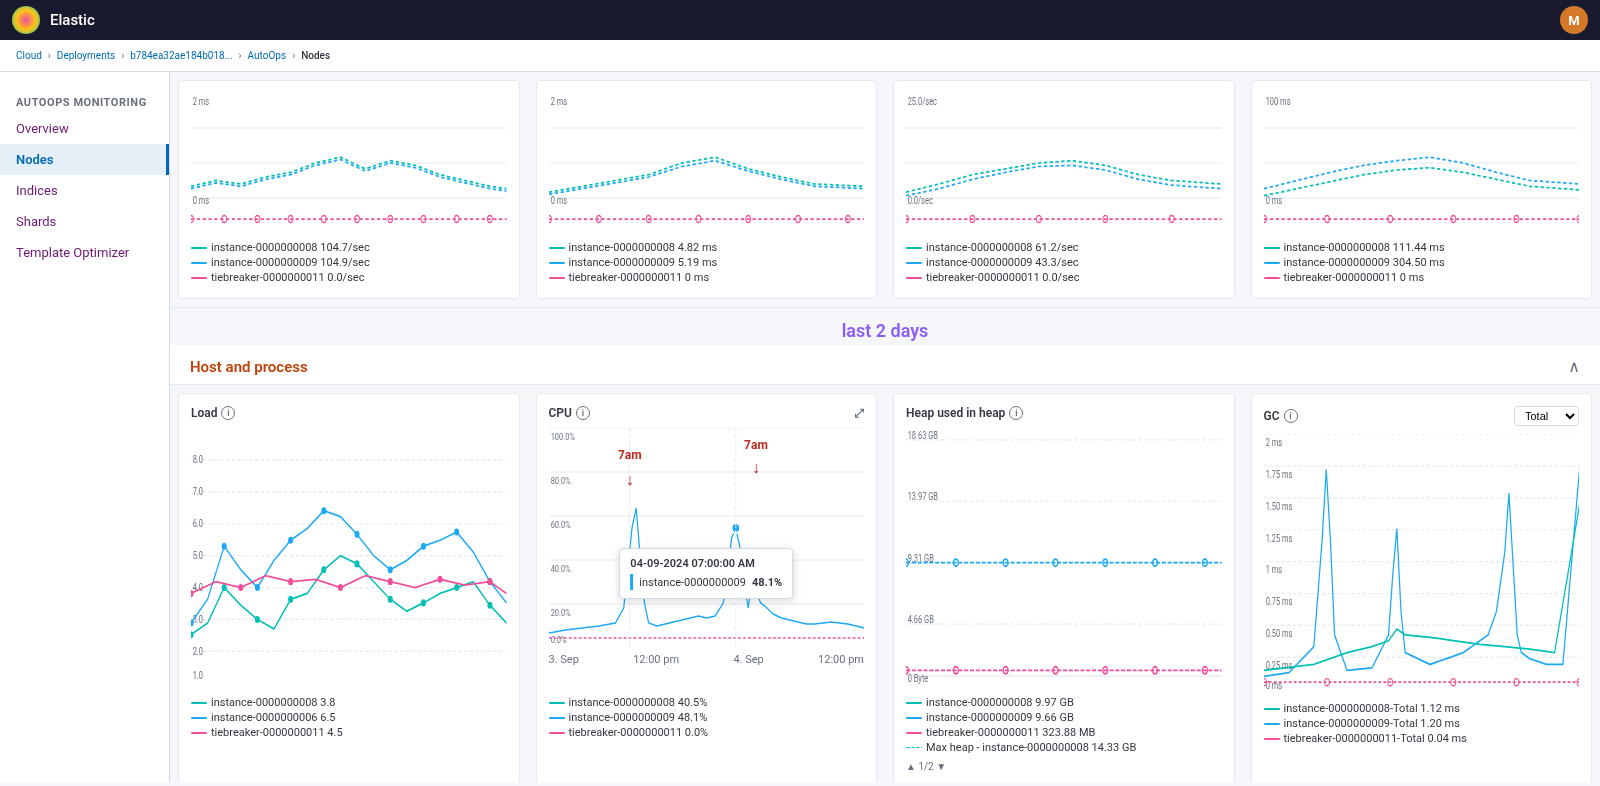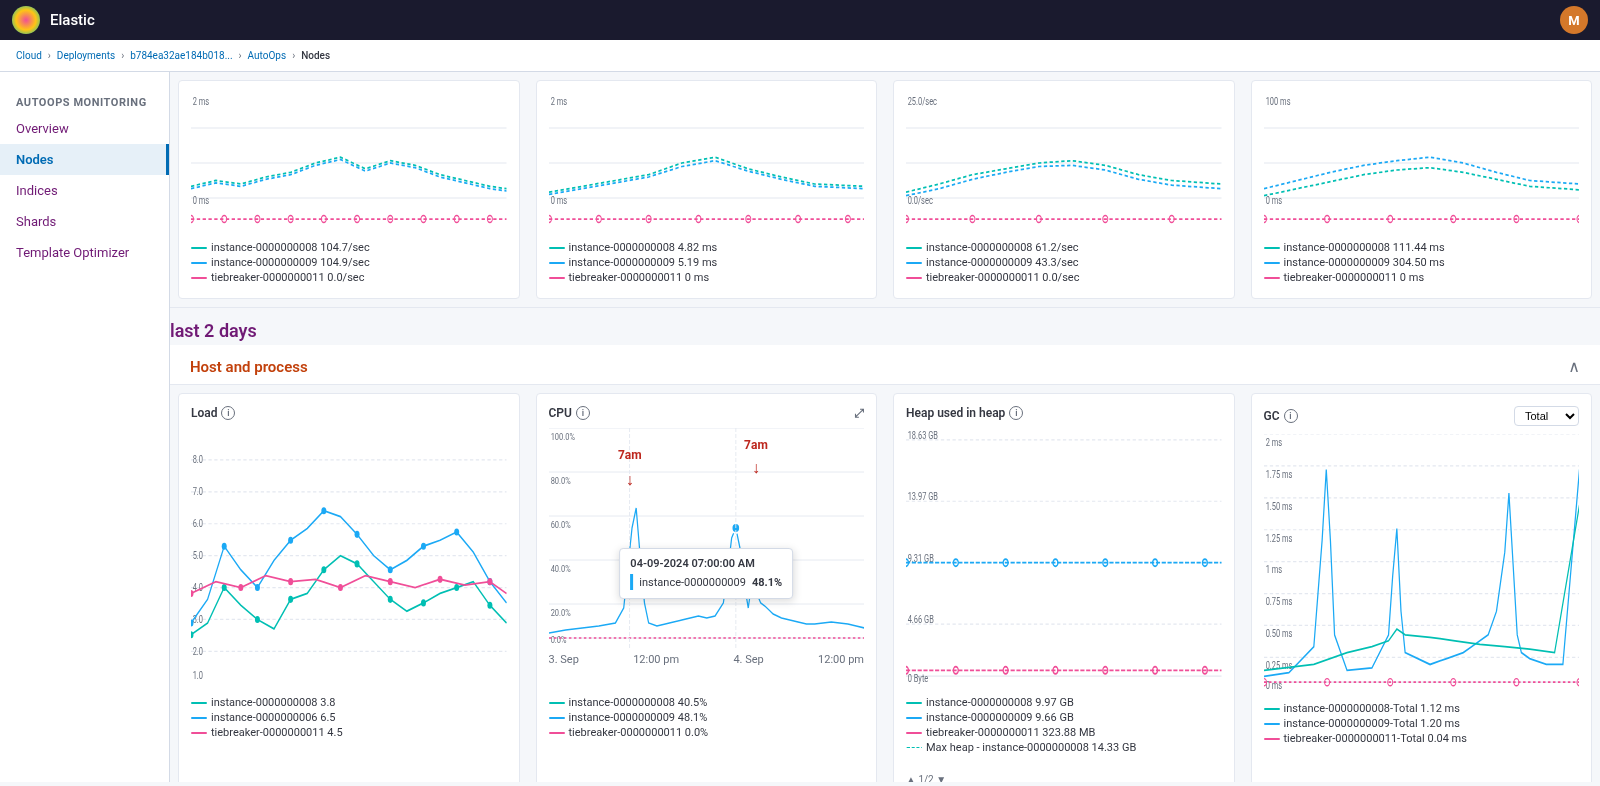--- a/index.html
+++ b/index.html
@@ -24,21 +24,21 @@
     
     .sidebar { width: 170px; background: #fff; border-right: 1px solid #d3dae6; padding: 16px 0; flex-shrink: 0; overflow-y: auto; }
     .sidebar-section-title { font-size: 11px; font-weight: 700; color: #69707d; text-transform: uppercase; padding: 8px 16px 4px; letter-spacing: 0.05em; }
     .sidebar-item { padding: 8px 16px; cursor: pointer; font-size: 13px; color: #701a75; display: block; }
     .sidebar-item.active { color: #006bb4; font-weight: 600; background: #e6f0f8; border-right: 3px solid #006bb4; }
 
     
     .main-content { flex: 1; overflow-y: auto; padding: 0; }
 
     
-    .time-banner { text-align: left; padding: 12px 0 4px; color: #701a75; font-size: 18px; font-weight: 600; }
+    .time-banner { text-align: center; padding: 12px 0 4px; color: #8b5cf6; font-size: 18px; font-weight: 600; }
 
     
     .section-header { display: flex; align-items: center; justify-content: space-between; padding: 12px 20px 8px; background: #fff; border-bottom: 1px solid #e4e8f0; }
     .section-title { font-size: 15px; font-weight: 600; color: #c2410c; }
     .collapse-btn { cursor: pointer; color: #69707d; font-size: 16px; }
 
     
     .charts-grid { display: grid; grid-template-columns: repeat(4, 1fr); gap: 0; background: #f5f7fa; }
     .chart-card { background: #fff; border: 1px solid #e4e8f0; margin: 8px; border-radius: 4px; padding: 12px; }
     .chart-title { font-size: 12px; font-weight: 600; color: #343741; margin-bottom: 8px; display: flex; align-items: center; gap: 4px; }
@@ -464,21 +464,21 @@
               <span>instance-0000000009 9.66 GB</span>
             </div>
           <div class="legend-item">
               <div class="legend-dot" style="background:#f04e98; height:2px; width:16px;"></div>
               <span>tiebreaker-0000000011 323.88 MB</span>
             </div>
           <div class="legend-item">
               <div class="legend-dot" style="background:#00bfb3; height:2px; width:16px; border-top: 1px dashed #00bfb3; background:transparent;"></div>
               <span>Max heap - instance-0000000008 14.33 GB</span>
             </div>
-          <div class="legend-item" style="margin-top:20px;">
+          <div class="legend-item" style="margin-top:7px;">
             <span style="font-size:10px; color:#69707d;">▲ 1/2 ▼</span>
           </div>
         </div>
       </div>
 
       <div class="chart-card">
         <div class="chart-title">
           <span>GC</span>
           <span class="info-icon">i</span>
           <div class="chart-title-right">

